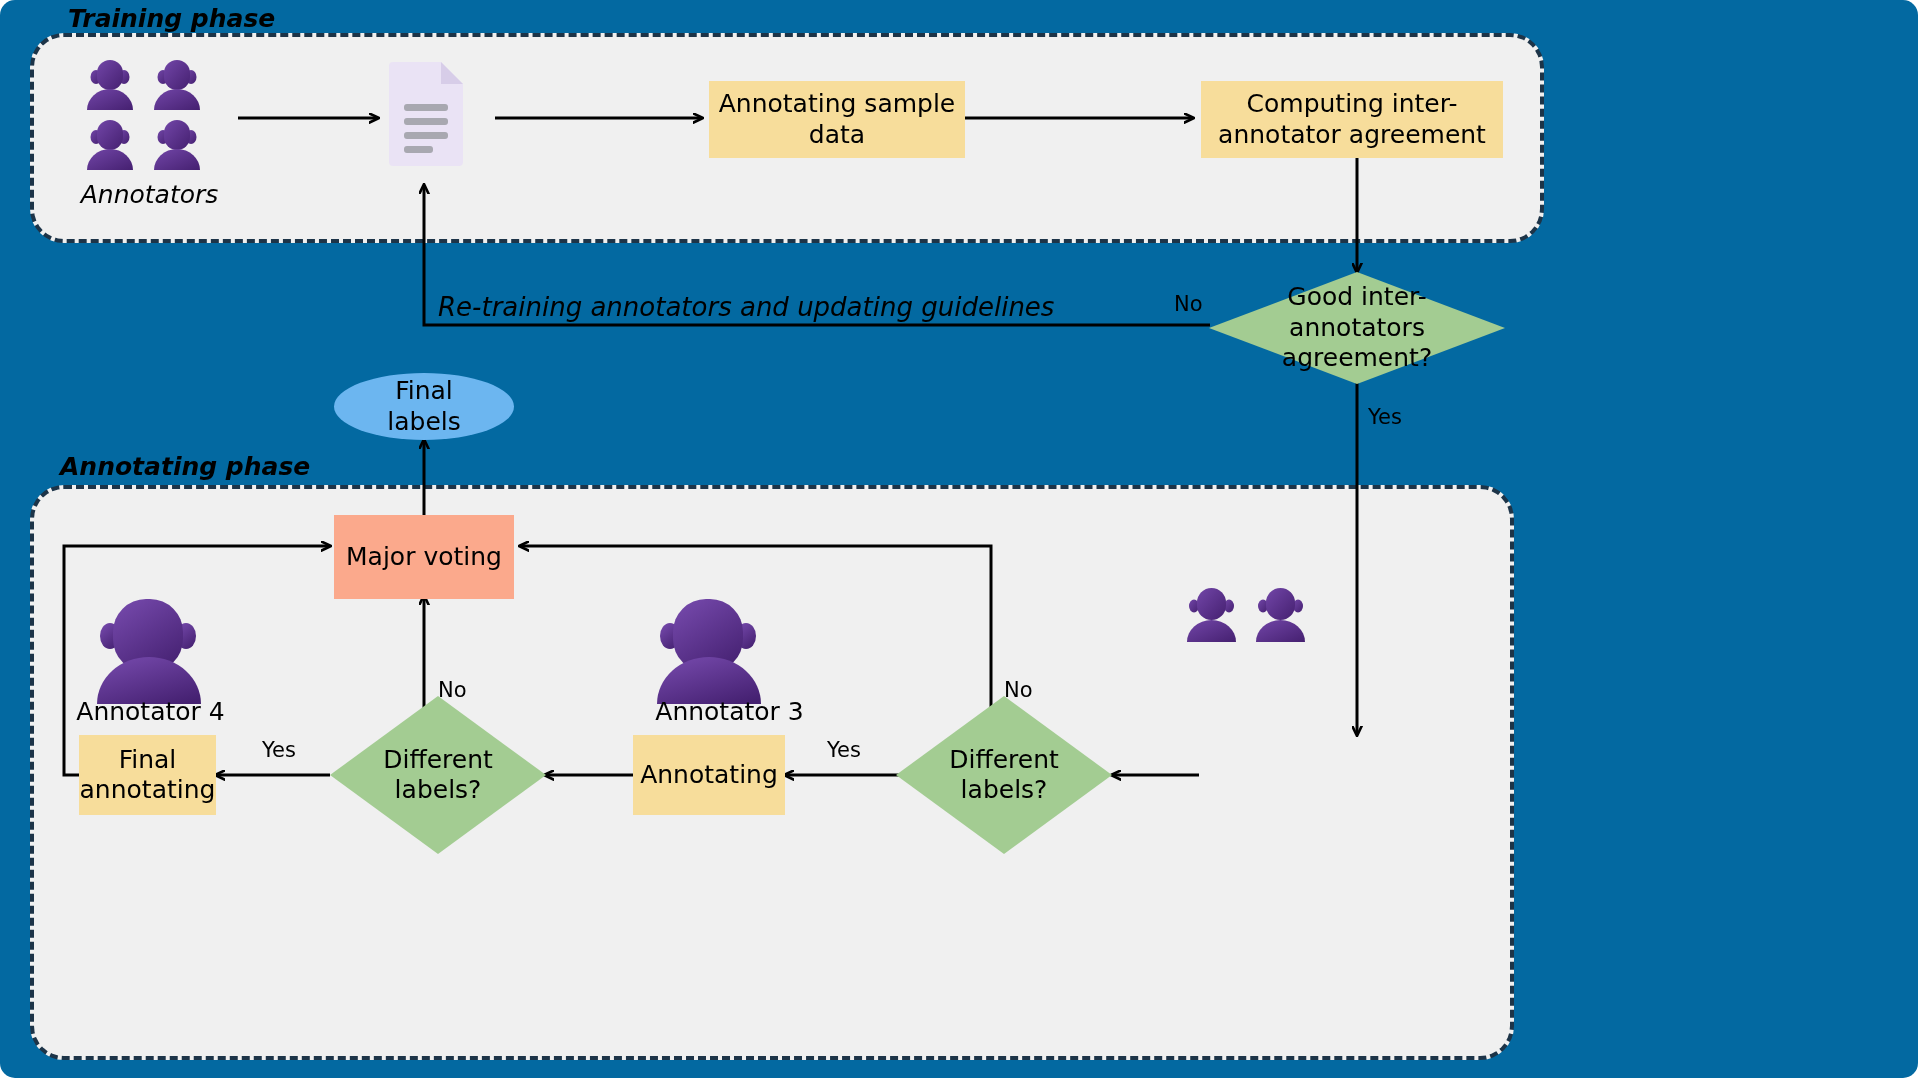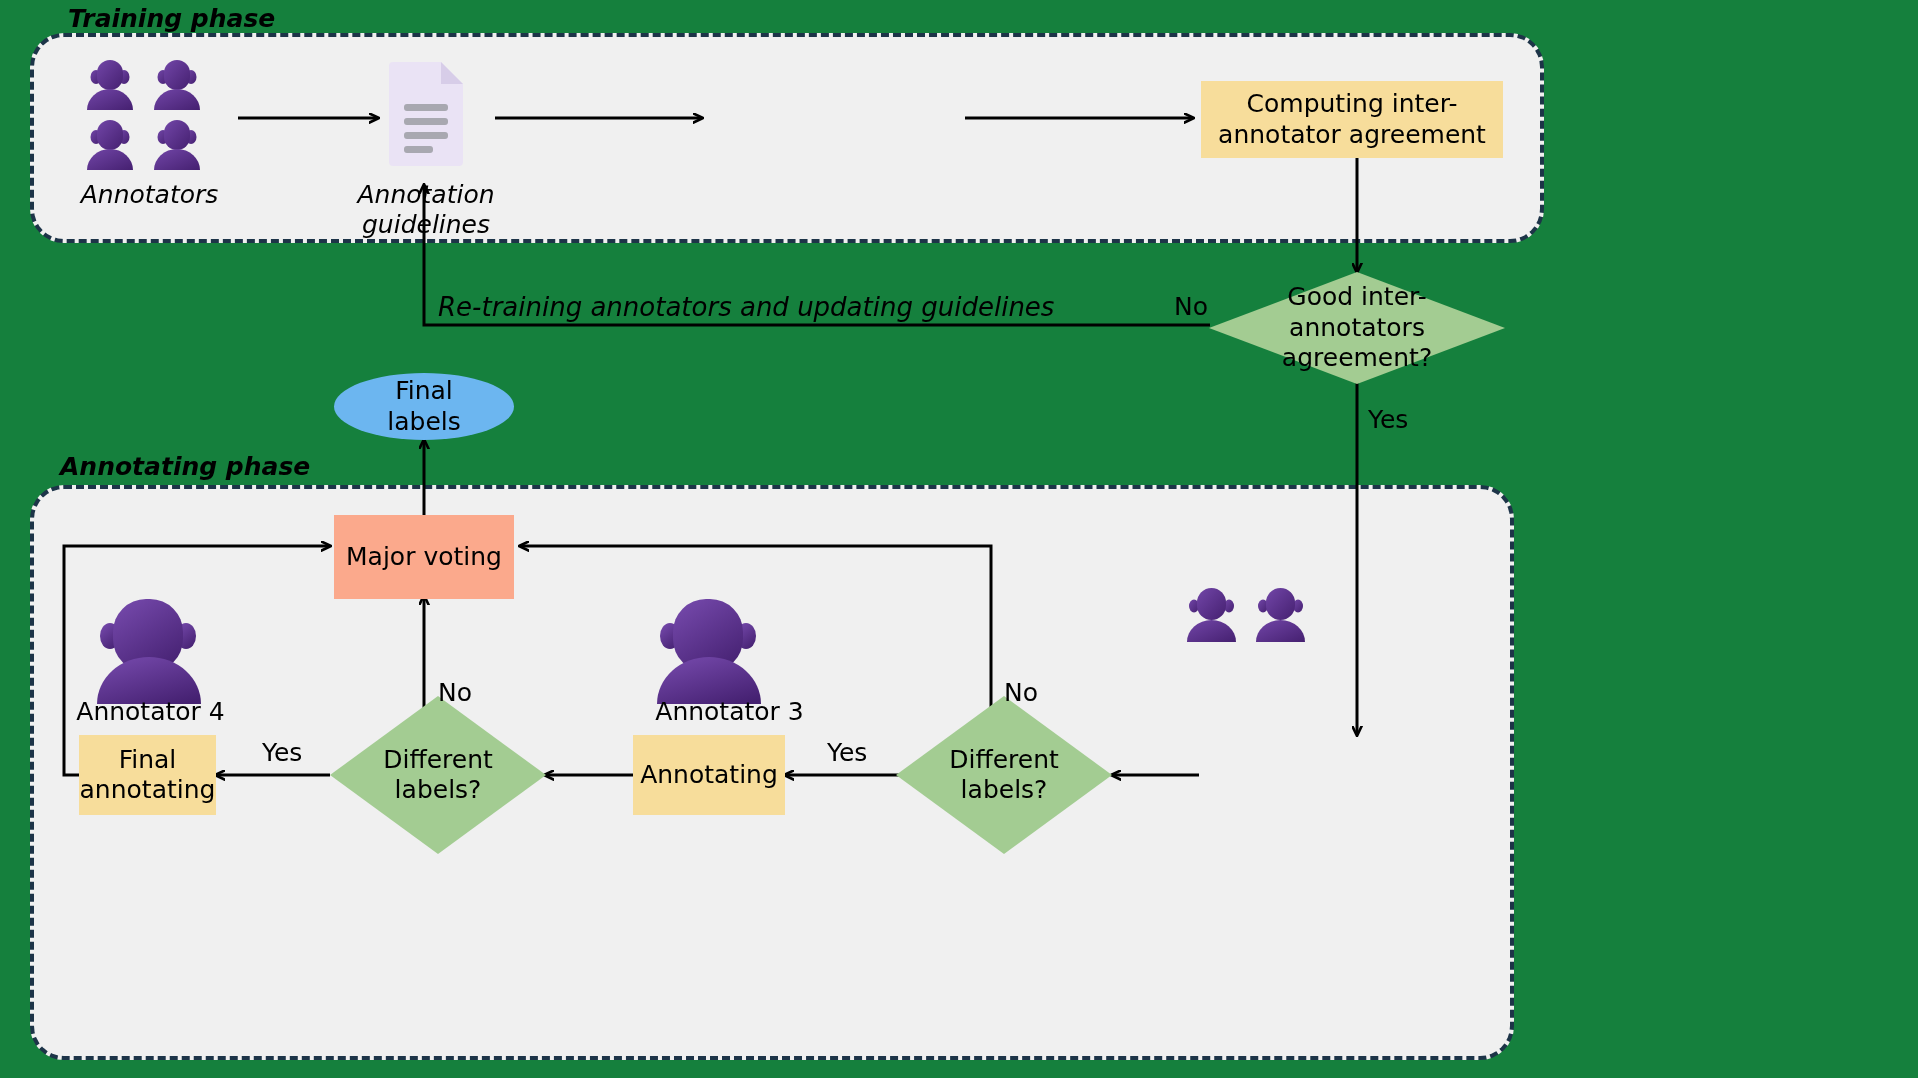--- a/index.html
+++ b/index.html
@@ -7,22 +7,23 @@
     padding: 0;
     background: #ffffff;
   }
   body {
     font-family: "DejaVu Sans", sans-serif;
   }
   #canvas {
     position: relative;
     width: 1918px;
     height: 1078px;
-    background: #15803d;
+    background: #0369a1;
     overflow: hidden;
+    border-radius: 15px;
   }
   svg.layer {
     position: absolute;
     left: 0;
     top: 0;
     width: 1918px;
     height: 1078px;
     pointer-events: none;
   }
   .phase-box {
@@ -78,21 +79,21 @@
     text-align: center;
     font-family: "DejaVu Sans", sans-serif;
     font-size: 25px;
     line-height: 1.22;
     color: #000;
     white-space: pre-line;
   }
   .edge-label {
     position: absolute;
     font-family: "DejaVu Sans", sans-serif;
-    font-size: 25px;
+    font-size: 21px;
     color: #000;
     white-space: nowrap;
   }
   .edge-label.italic {
     font-style: italic;
     font-size: 26px;
   }
   .caption {
     position: absolute;
     font-family: "DejaVu Sans", sans-serif;
@@ -198,22 +199,23 @@
   <svg class="doc-icon" style="left:385px; top:58px;" width="82" height="108" viewBox="0 0 82 108">
     <path d="M4,4 h52 l22,22 v78 a4,4 0 0 1 -4,4 h-66 a4,4 0 0 1 -4,-4 v-96 a4,4 0 0 1 4,-4 z" fill="#EAE3F5"></path>
     <path d="M56,4 l22,22 h-22 z" fill="#D7CDE8"></path>
     <g fill="#A8A8B0">
       <rect x="19" y="46" width="44" height="7" rx="3"></rect>
       <rect x="19" y="60" width="44" height="7" rx="3"></rect>
       <rect x="19" y="74" width="44" height="7" rx="3"></rect>
       <rect x="19" y="88" width="29" height="7" rx="3"></rect>
     </g>
   </svg>
-  <div class="caption italic" style="left:311px; top:180px; width:230px;">Annotation guidelines</div>
-
+
+  <div class="node rect-yellow" style="left:709px; top:81px; width:256px; height:77px;">Annotating sample
+data</div>
 
   <div class="node rect-yellow" style="left:1201px; top:81px; width:302px; height:77px;">Computing inter-
 annotator agreement</div>
 
   <div class="diamond-wrap" style="left:1209px; top:272px; width:296px; height:112px;">
     <svg class="diamond-shape" viewBox="0 0 296 112" preserveAspectRatio="none">
       <polygon points="148,0 296,56 148,112 0,56" fill="#A3CC92"></polygon>
     </svg>
     <div class="diamond-text">Good inter-
 annotators

